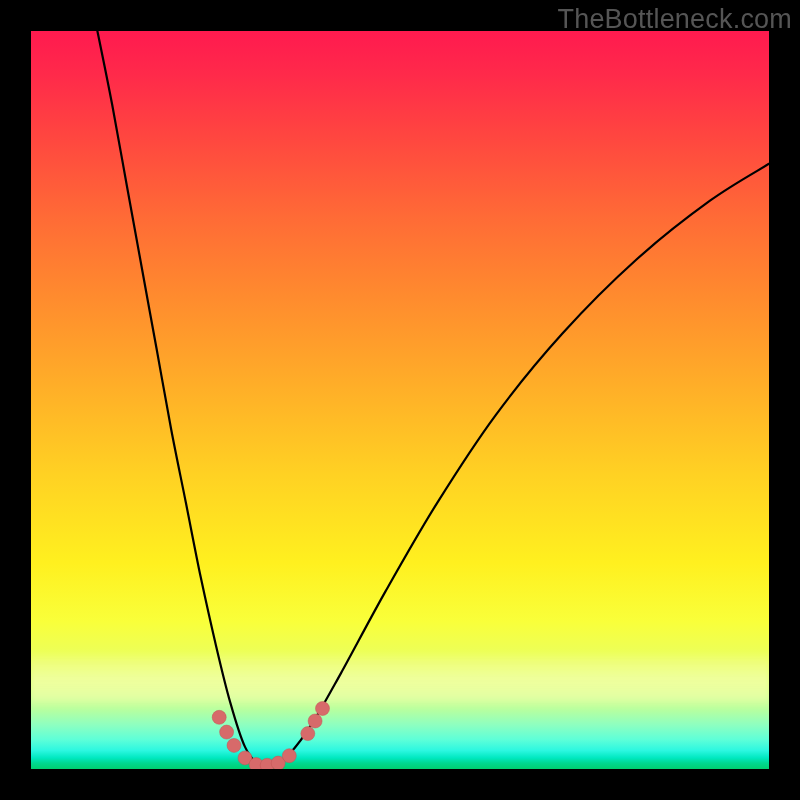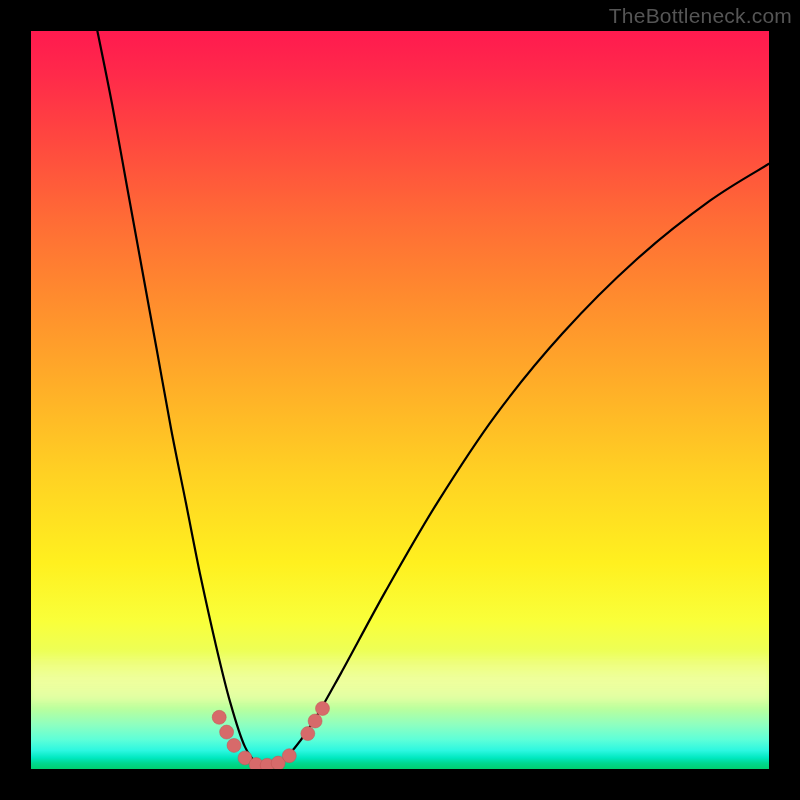--- a/index.html
+++ b/index.html
@@ -15,21 +15,21 @@
     position: relative;
     width: 800px;
     height: 800px;
     background: #000;
   }
   .watermark {
     position: absolute;
     top: 4px;
     right: 8px;
     color: #555;
-    font-size: 21px;
+    font-size: 27px;
     font-weight: 500;
     letter-spacing: 0.2px;
     z-index: 10;
   }
   .plot-area {
     position: absolute;
     left: 31px;
     top: 31px;
     width: 738px;
     height: 738px;

